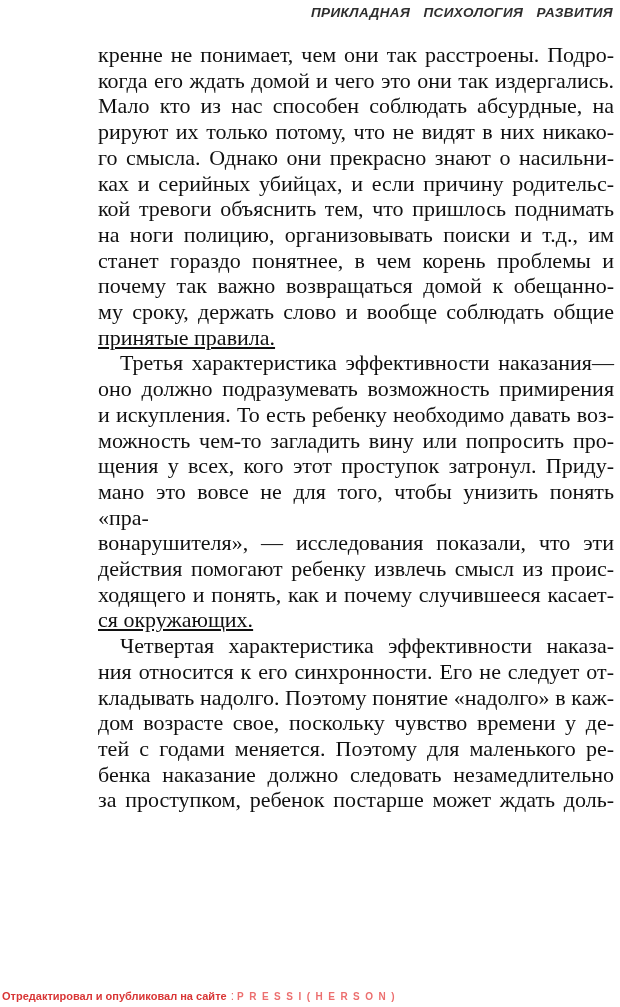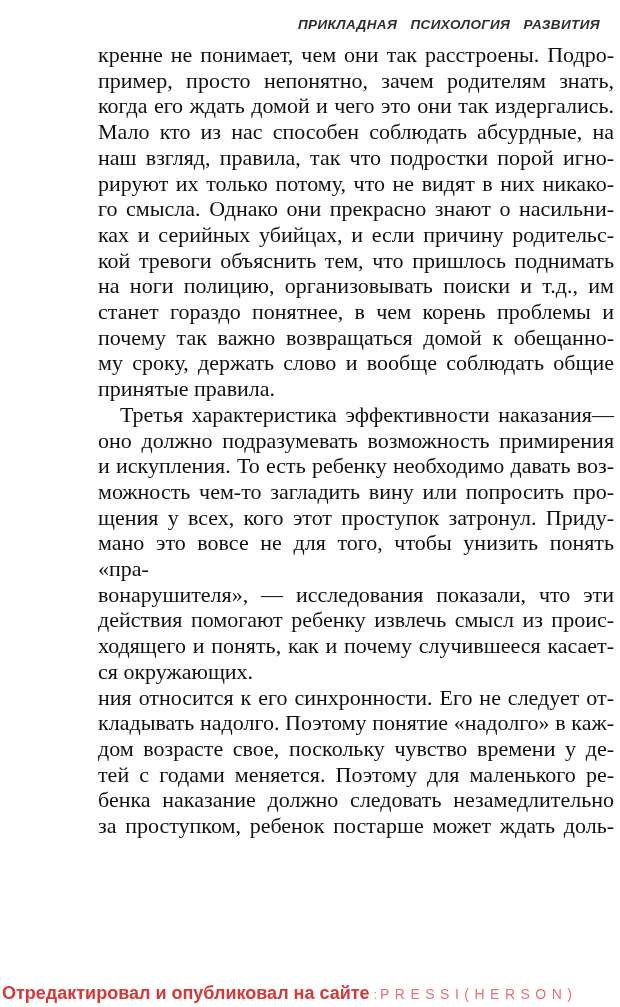--- a/index.html
+++ b/index.html
@@ -7,90 +7,88 @@
     position: relative;
     width: 620px;
     height: 1007px;
     background: #ffffff;
     overflow: hidden;
     font-family: "Liberation Serif", "DejaVu Serif", serif;
   }
   .running-header {
     position: absolute;
     top: 5px;
-    right: 20px;
+    right: 7px;
     font-family: "Liberation Sans", "DejaVu Sans", sans-serif;
     font-style: italic;
     font-weight: 700;
     font-size: 13.5px;
     letter-spacing: 0.4px;
     word-spacing: 9px;
     color: #2e2e2e;
     white-space: nowrap;
-    margin-top: 12px;
   }
   .text-block {
     position: absolute;
     left: 98px;
     top: 42px;
     width: 516px;
     font-size: 22px;
     line-height: 25.7px;
     color: #101010;
   }
   .paragraph { margin: 0; padding: 0; }
   .line {
     text-align: justify;
     text-align-last: justify;
     white-space: normal;
   }
   .line.endline {
     text-align: left;
     text-align-last: left;
+    text-decoration: underline;
   }
   .line.indent { padding-left: 22px; }
   .footer {
     position: absolute;
     left: 2px;
     bottom: 3px;
     font-family: "Liberation Sans", "DejaVu Sans", sans-serif;
     white-space: nowrap;
   }
   .footer-label {
     font-weight: 700;
-    font-size: 18px;
+    font-size: 11px;
     color: #d93636;
     text-align: center;
   }
   .footer-sep {
     font-weight: 400;
     font-size: 12px;
     color: #e96a6a;
     margin: 0 3px 0 4px;
   }
   .footer-site {
-    font-weight: 400;
-    font-size: 14px;
+    font-weight: 700;
+    font-size: 10px;
     letter-spacing: 5.5px;
     color: #ec6f6f;
   }
 </style>
 </head>
 <body>
 
 <div class="page">
   <div class="running-header">ПРИКЛАДНАЯ ПСИХОЛОГИЯ РАЗВИТИЯ</div>
 
   <div class="text-block" id="text-block">
       <div class="paragraph">
         <div class="line">кренне не понимает, чем они так расстроены. Подро-</div>
-        <div class="line">пример, просто непонятно, зачем родителям знать,</div>
         <div class="line">когда его ждать домой и чего это они так издергались.</div>
         <div class="line">Мало кто из нас способен соблюдать абсурдные, на</div>
-        <div class="line">наш взгляд, правила, так что подростки порой игно-</div>
         <div class="line">рируют их только потому, что не видят в них никако-</div>
         <div class="line">го смысла. Однако они прекрасно знают о насильни-</div>
         <div class="line">ках и серийных убийцах, и если причину родительс-</div>
         <div class="line">кой тревоги объяснить тем, что пришлось поднимать</div>
         <div class="line">на ноги полицию, организовывать поиски и т.д., им</div>
         <div class="line">станет гораздо понятнее, в чем корень проблемы и</div>
         <div class="line">почему так важно возвращаться домой к обещанно-</div>
         <div class="line">му сроку, держать слово и вообще соблюдать общие</div>
         <div class="line endline">принятые правила.</div>
       </div>
@@ -100,20 +98,21 @@
         <div class="line">и искупления. То есть ребенку необходимо давать воз-</div>
         <div class="line">можность чем-то загладить вину или попросить про-</div>
         <div class="line">щения у всех, кого этот проступок затронул. Приду-</div>
         <div class="line">мано это вовсе не для того, чтобы унизить понять «пра-</div>
         <div class="line">вонарушителя», — исследования показали, что эти</div>
         <div class="line">действия помогают ребенку извлечь смысл из проис-</div>
         <div class="line">ходящего и понять, как и почему случившееся касает-</div>
         <div class="line endline">ся окружающих.</div>
       </div>
       <div class="paragraph">
+        <div class="line indent">Четвертая характеристика эффективности наказа-</div>
         <div class="line">ния относится к его синхронности. Его не следует от-</div>
         <div class="line">кладывать надолго. Поэтому понятие «надолго» в каж-</div>
         <div class="line">дом возрасте свое, поскольку чувство времени у де-</div>
         <div class="line">тей с годами меняется. Поэтому для маленького ре-</div>
         <div class="line">бенка наказание должно следовать незамедлительно</div>
         <div class="line">за проступком, ребенок постарше может ждать доль-</div>
       </div>
     </div>
 
   <div class="footer">

